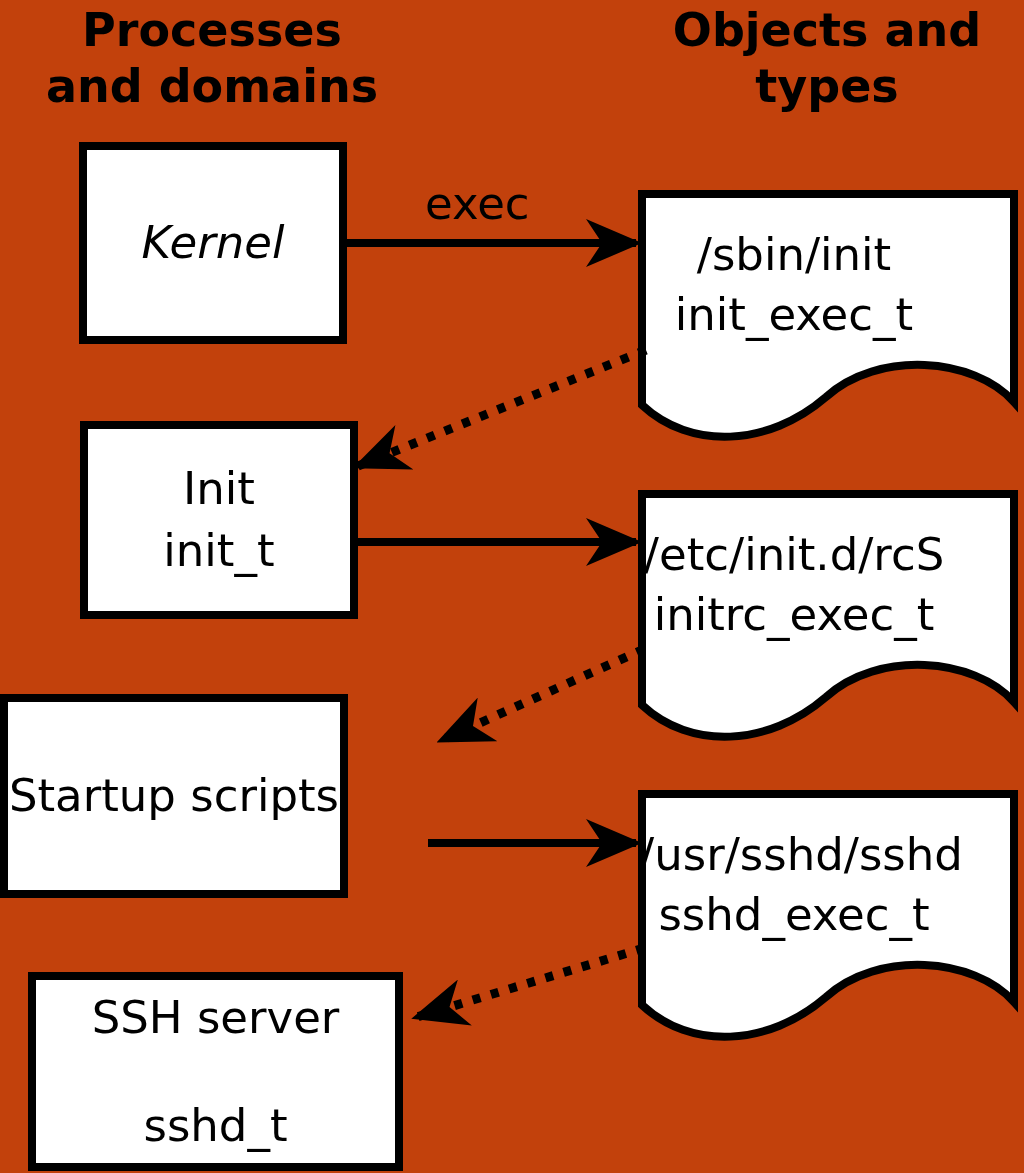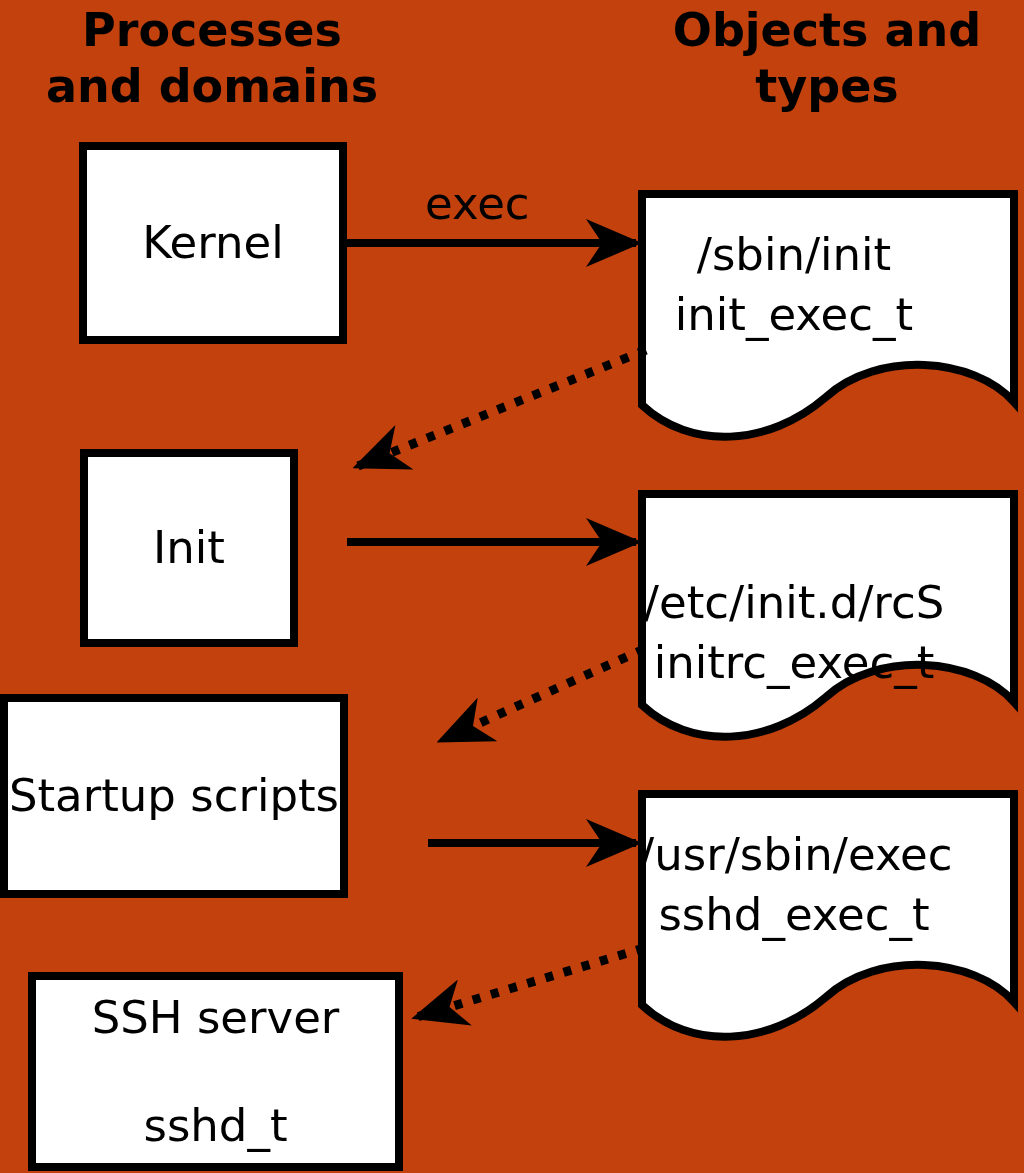--- a/index.html
+++ b/index.html
@@ -40,34 +40,34 @@
     border: 8px solid #000000;
     background: #ffffff;
     display: flex;
     flex-direction: column;
     align-items: center;
     justify-content: center;
     font-size: 45px;
     line-height: 62px;
     text-align: center;
   }
-  .pbox.kernel  { left: 79px;  top: 142px; width: 268px; height: 202px; }
-  .pbox.init    { left: 80px;  top: 421px; width: 218px; height: 198px; margin-top: 28px; }
+  .pbox.kernel  { left: 79px;  top: 142px; width: 268px; height: 202px; font-style: italic; }
+  .pbox.init    { left: 80px;  top: 421px; width: 278px; height: 198px; }
   .pbox.startup { left: 0px;   top: 694px; width: 348px; height: 204px; }
   .pbox.ssh     { left: 28px;  top: 972px; width: 375px; height: 199px; gap: 46px; }
   .doc-label {
     position: absolute;
     left: 639px;
     width: 310px;
     font-size: 45px;
     line-height: 60px;
     text-align: center;
   }
   .doc-label.d1 { top: 225px; }
-  .doc-label.d2 { top: 525px; margin-top: 48px; }
+  .doc-label.d2 { top: 525px; }
   .doc-label.d3 { top: 825px; }
   .edge-label {
     position: absolute;
     left: 425px;
     top: 180px;
     width: 145px;
     font-size: 45px;
     line-height: 48px;
   }
   .doc-path {
@@ -116,37 +116,38 @@
   <div class="col-header left">Processes
 and domains</div>
   <div class="col-header right">Objects and
 types</div>
 
   <div class="pbox kernel">
     <div>Kernel</div>
   </div>
   <div class="pbox init">
     <div>Init</div>
+    <div>init_t</div>
   </div>
   <div class="pbox startup">
     <div>Startup scripts</div>
   </div>
   <div class="pbox ssh">
     <div>SSH server</div>
     <div>sshd_t</div>
   </div>
 
   <div class="doc-label d1">
     <div>/sbin/init</div>
     <div>init_exec_t</div>
   </div>
   <div class="doc-label d2">
     <div>/etc/init.d/rcS</div>
     <div>initrc_exec_t</div>
   </div>
   <div class="doc-label d3">
-    <div>/usr/sbin/exec</div>
+    <div>/usr/sshd/sshd</div>
     <div>sshd_exec_t</div>
   </div>
 
   <div class="edge-label">exec</div>
 
 </div>
 
 </body></html>

